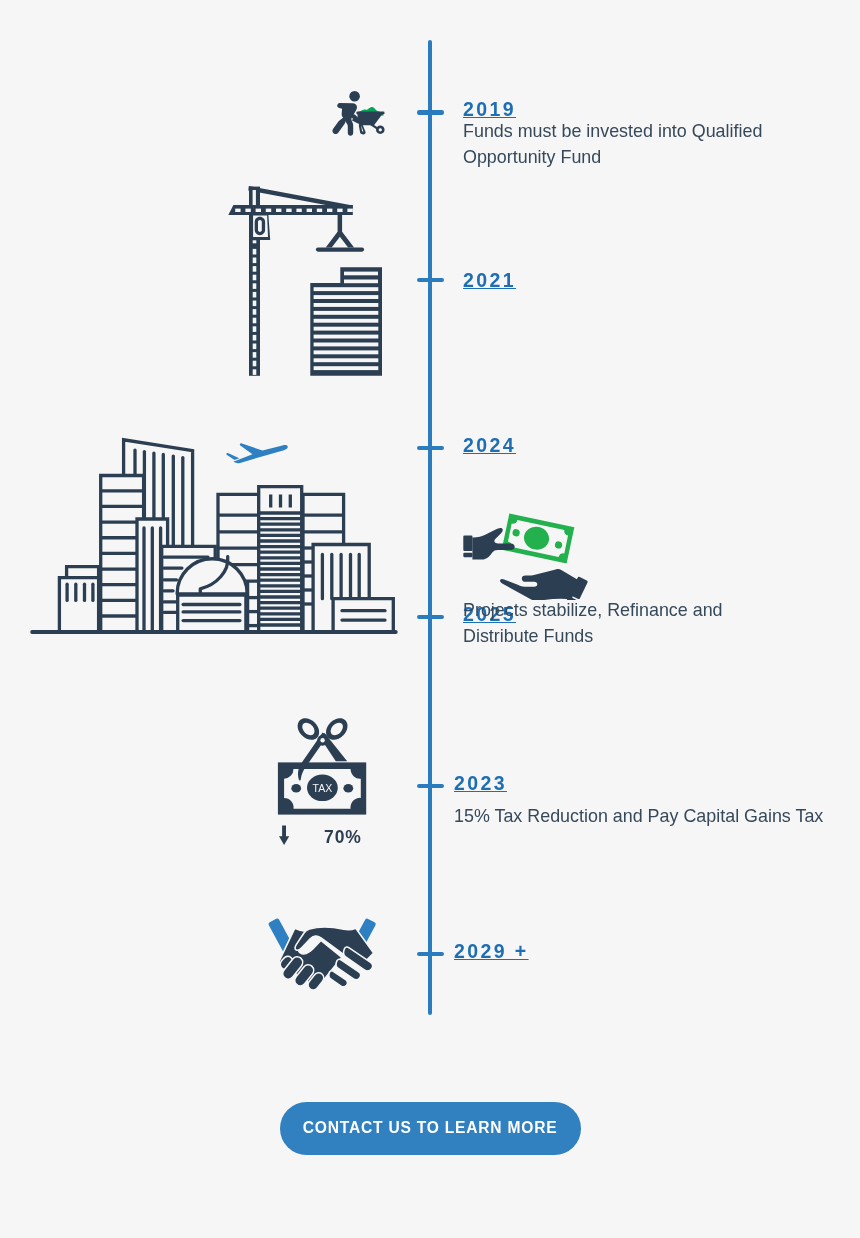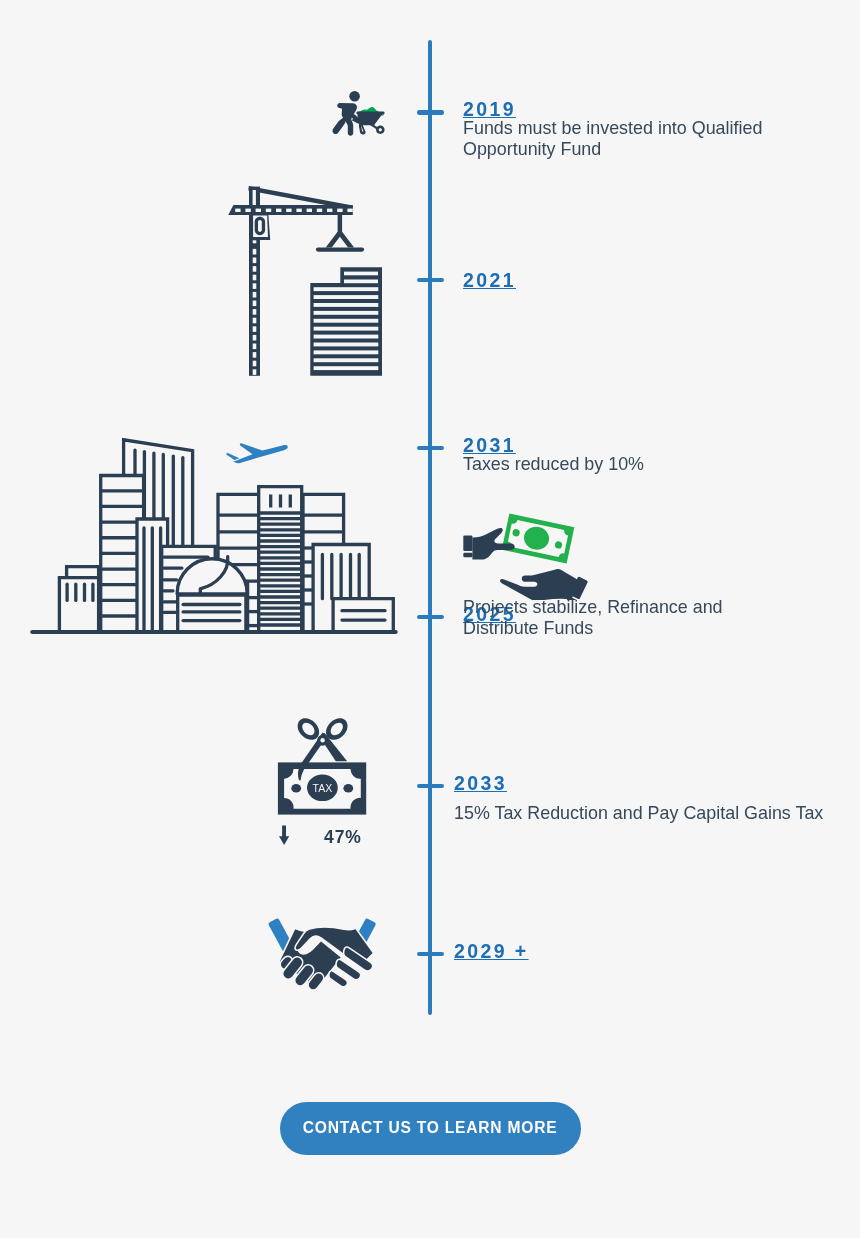--- a/index.html
+++ b/index.html
@@ -3,21 +3,21 @@
 <meta charset="utf-8">
 <style>
   html,body{margin:0;padding:0;}
   body{width:860px;height:1238px;background:#f6f6f6;font-family:"Liberation Sans",sans-serif;position:relative;overflow:hidden;-webkit-font-smoothing:antialiased;}
   .year,.desc,.cta span,[data-name="tax-reduction-value"]{transform:translateZ(0);}
   svg text{transform:translateZ(0);}
   .stage{position:absolute;left:0;top:0;width:860px;height:1238px;}
   .tl-line{position:absolute;left:428px;top:40px;width:4.4px;height:975px;background:#2b7cbe;border-radius:2.2px;}
   .tick{position:absolute;height:4.4px;background:#2b7cbe;border-radius:2.2px;left:416.5px;width:27.5px;}
   .year{position:absolute;color:#1d6eb4;font-weight:bold;font-size:19.5px;letter-spacing:2.4px;white-space:nowrap;text-decoration:underline;}
-  .desc{position:absolute;color:#36495b;font-size:17.9px;line-height:21px;}
+  .desc{position:absolute;color:#36495b;font-size:17.9px;line-height:26px;}
   .cta{position:absolute;background:#3180bf;color:#fff;border-radius:27px;display:flex;align-items:center;justify-content:center;font-weight:bold;font-size:15.6px;letter-spacing:.78px;text-align:right;}
   .icon{position:absolute;}
 </style>
 </head>
 <body>
 
 <div class="stage" data-name="timeline-infographic">
   <div class="tl-line" data-name="timeline-axis"></div>
 
   <svg class="icon" data-name="worker-wheelbarrow-icon" style="left:330px;top:86px;width:60px;height:54px" viewBox="330 86 60 54" xmlns="http://www.w3.org/2000/svg">
@@ -248,21 +248,21 @@
       <path data-name="hand-left-knuckle-1" d="M283.6 958.4 c1.9 -2.4 5.2 -2.8 7.4 -0.8 c2.2 2.0 2.2 5.4 0.3 7.8 l-1.8 2.2 c-1.9 2.4 -5.2 2.8 -7.4 0.8 c-2.2 -2.0 -2.2 -5.4 -0.3 -7.8 z"></path>
       <path data-name="hand-left-knuckle-2" d="M292.8 959.0 c2.1 -2.6 5.6 -3.0 8.0 -0.8 c2.4 2.2 2.4 5.8 0.3 8.4 l-8.4 10.4 c-2.1 2.6 -5.6 3.0 -8.0 0.8 c-2.4 -2.2 -2.4 -5.8 -0.3 -8.4 z"></path>
       <path data-name="hand-left-knuckle-3" d="M303.8 967.0 c2.1 -2.6 5.6 -3.0 8.0 -0.8 c2.4 2.2 2.4 5.8 0.3 8.4 l-7.4 9.2 c-2.1 2.6 -5.6 3.0 -8.0 0.8 c-2.4 -2.2 -2.4 -5.8 -0.3 -8.4 z"></path>
       <path data-name="hand-left-knuckle-4" d="M314.6 974.8 c1.9 -2.4 5.2 -2.8 7.4 -0.8 c2.2 2.0 2.2 5.4 0.3 7.8 l-5.0 6.2 c-1.9 2.4 -5.2 2.8 -7.4 0.8 c-2.2 -2.0 -2.2 -5.4 -0.3 -7.8 z"></path>
     </g>
   </svg>
 
   <svg class="icon" data-name="down-arrow-icon" style="left:276px;top:822px;width:16px;height:26px" viewBox="276 822 16 26" xmlns="http://www.w3.org/2000/svg">
     <path fill="#2b3e52" d="M282.1 825.6 h3.9 v10.6 h3.2 l-5.1 8.8 l-5.1 -8.8 h3.1 z"></path>
   </svg>
-  <div data-name="tax-reduction-value" style="position:absolute;left:324px;top:827px;font-size:17.5px;font-weight:bold;color:#2b3e52;letter-spacing:.9px;">47%</div>
+  <div data-name="tax-reduction-value" style="position:absolute;left:324px;top:827px;font-size:17.5px;font-weight:bold;color:#2b3e52;letter-spacing:.9px;">70%</div>
 
   <svg class="icon" data-name="money-exchange-hands-icon" style="left:460px;top:505px;width:130px;height:95px" viewBox="460 505 130 95" xmlns="http://www.w3.org/2000/svg">
     <g data-name="banknote" transform="rotate(12 538.0 538.5)">
       <rect data-name="banknote-body" fill="#22b14c" x="504.8" y="520.0" width="66.4" height="37.0"></rect>
       <path data-name="banknote-inner" fill="#f6f6f6" d="M514.0 524.6 h48.0 a5.0 5.0 0 0 0 4.8 4.8 v18.2 a5.0 5.0 0 0 0 -4.8 4.8 h-48.0 a5.0 5.0 0 0 0 -4.8 -4.8 v-18.2 a5.0 5.0 0 0 0 4.8 -4.8 z"></path>
       <ellipse data-name="banknote-portrait" fill="#22b14c" cx="536.5" cy="538.5" rx="12.6" ry="11.4"></ellipse>
       <circle data-name="banknote-dot-left" fill="#22b14c" cx="515.4" cy="537.4" r="3.6"></circle>
       <circle data-name="banknote-dot-right" fill="#22b14c" cx="559.4" cy="540.5" r="3.6"></circle>
     </g>
     <g data-name="giving-hand" fill="#2b3e52">
@@ -302,29 +302,28 @@
   </svg>
 
   <div class="tick" data-name="timeline-tick-2019" style="top:110.2px"></div>
   <div class="year" data-name="milestone-year-2019" style="left:463px;top:98px">2019</div>
   <div class="desc" data-name="milestone-desc-2019" style="left:463px;top:118px;width:312px">Funds must be invested into Qualified Opportunity Fund</div>
 
   <div class="tick" data-name="timeline-tick-2021" style="top:277.7px"></div>
   <div class="year" data-name="milestone-year-2021" style="left:463px;top:269px">2021</div>
 
   <div class="tick" data-name="timeline-tick-2024" style="top:445.7px"></div>
-  <div class="year" data-name="milestone-year-2024" style="left:463px;top:433.5px">2031</div>
-  <div class="desc" data-name="milestone-desc-2024" style="left:463px;top:453.5px;width:360px">Taxes reduced by 10%</div>
+  <div class="year" data-name="milestone-year-2024" style="left:463px;top:433.5px">2024</div>
 
   <div class="tick" data-name="timeline-tick-2025" style="top:614.7px"></div>
   <div class="year" data-name="milestone-year-2025" style="left:463px;top:602.5px">2025</div>
   <div class="desc" data-name="milestone-desc-2025" style="left:463px;top:597px;width:275px">Projects stabilize, Refinance and Distribute Funds</div>
 
   <div class="tick" data-name="timeline-tick-2027" style="top:783.7px"></div>
-  <div class="year" data-name="milestone-year-2027" style="left:454px;top:771.5px">2033</div>
+  <div class="year" data-name="milestone-year-2027" style="left:454px;top:771.5px">2023</div>
   <div class="desc" data-name="milestone-desc-2027" style="left:454px;top:803px;width:400px">15% Tax Reduction and Pay Capital Gains Tax</div>
 
   <div class="tick" data-name="timeline-tick-2029" style="top:951.7px"></div>
   <div class="year" data-name="milestone-year-2029" style="left:454px;top:939.5px">2029 +</div>
 
   <div class="cta" data-name="contact-us-button" style="left:279.6px;top:1101.5px;width:301px;height:53px">
     <span data-name="contact-us-button-label">CONTACT US TO LEARN MORE</span>
   </div>
 </div>
 

